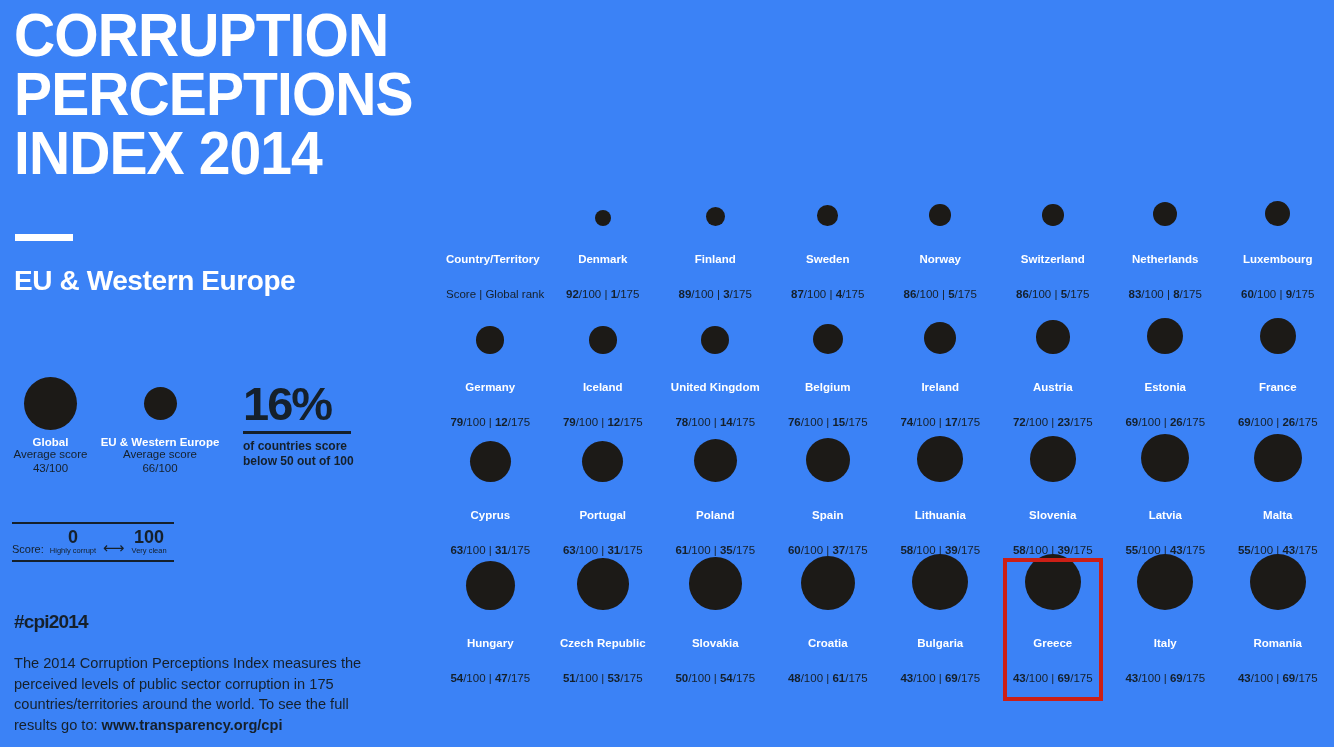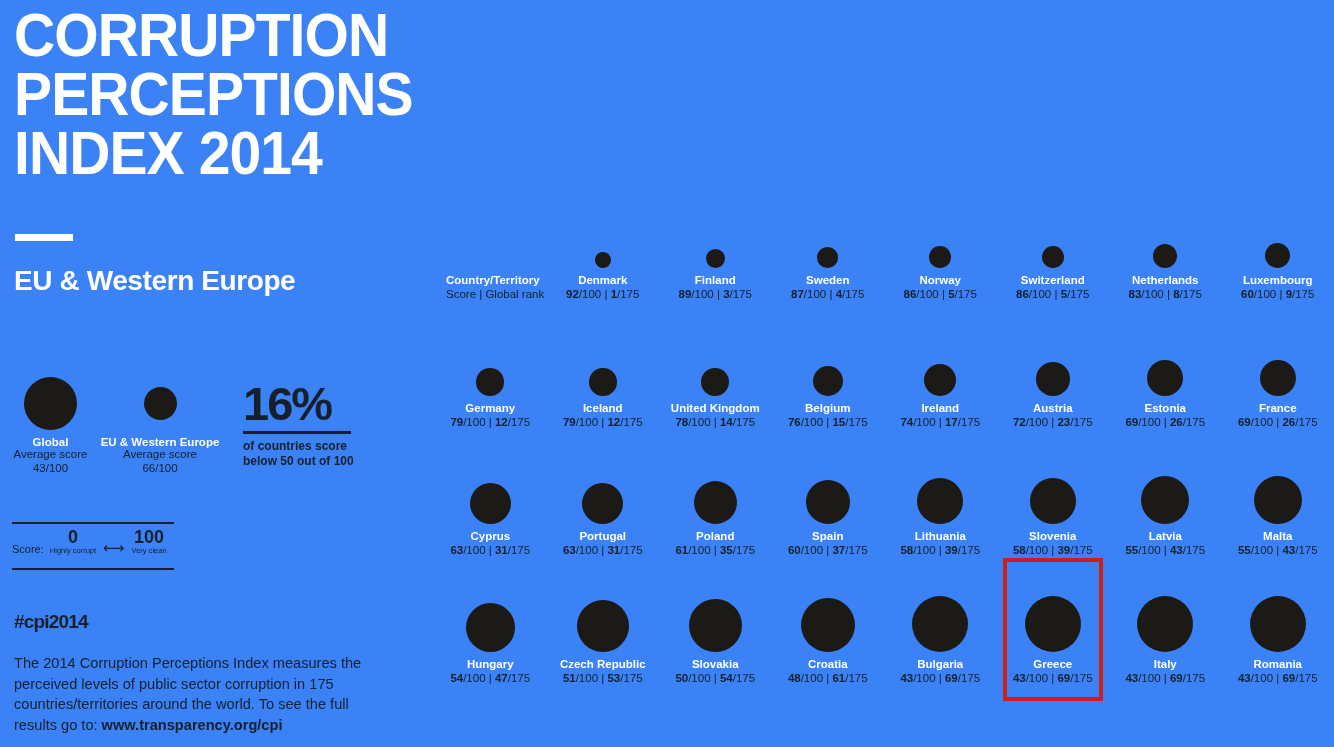--- a/index.html
+++ b/index.html
@@ -119,21 +119,21 @@
   }
 
   
   .scale-block {
     position: absolute;
     left: 12px;
     top: 522px;
     width: 162px;
     border-top: 2.5px solid #15202b;
     border-bottom: 2.5px solid #15202b;
-    padding: 4px 0 11px 0;
+    padding: 4px 0 3px 0;
   }
   .scale-row {
     display: flex;
     align-items: flex-end;
     gap: 6px;
   }
   .scale-label {
     color: #15202b;
     font-size: 11px;
     padding-bottom: 2px;
@@ -190,20 +190,21 @@
     grid-auto-rows: 128px;
   }
 
   .cell {
     position: relative;
     display: flex;
     flex-direction: column;
     align-items: center;
     justify-content: flex-end;
     padding-bottom: 5px;
+    gap: 21px;
   }
   .cell.highlight::after {
     content: "";
     position: absolute;
     left: 6px; right: 6px;
     top: -4px; bottom: -11px;
     border: 4px solid #cc1f16;
     pointer-events: none;
   }
 

